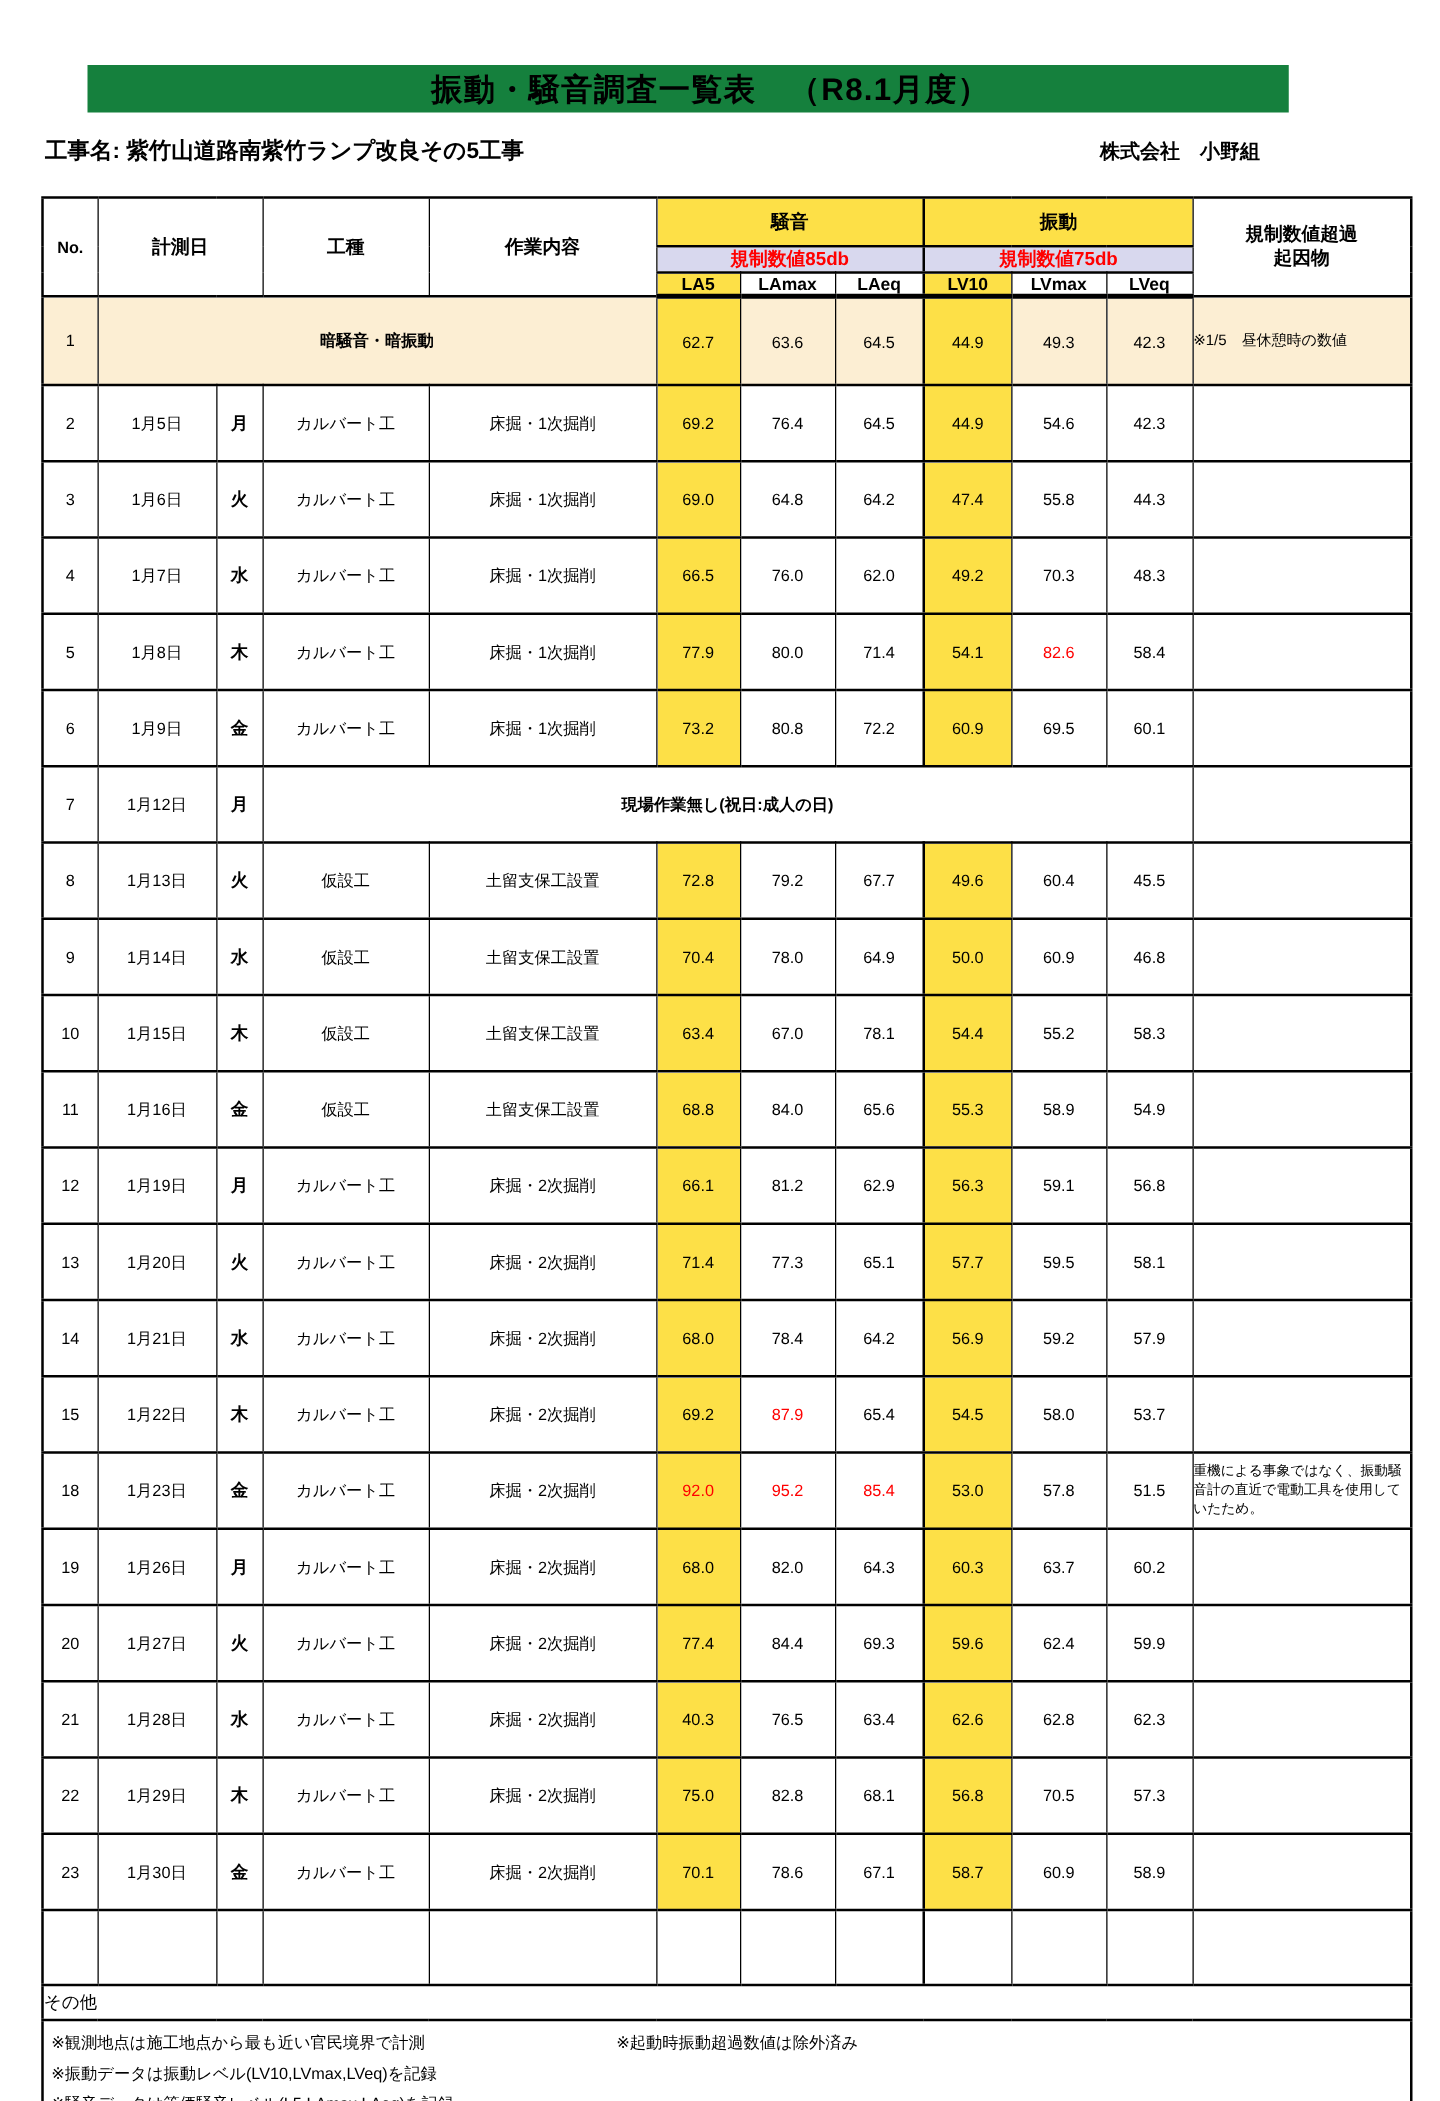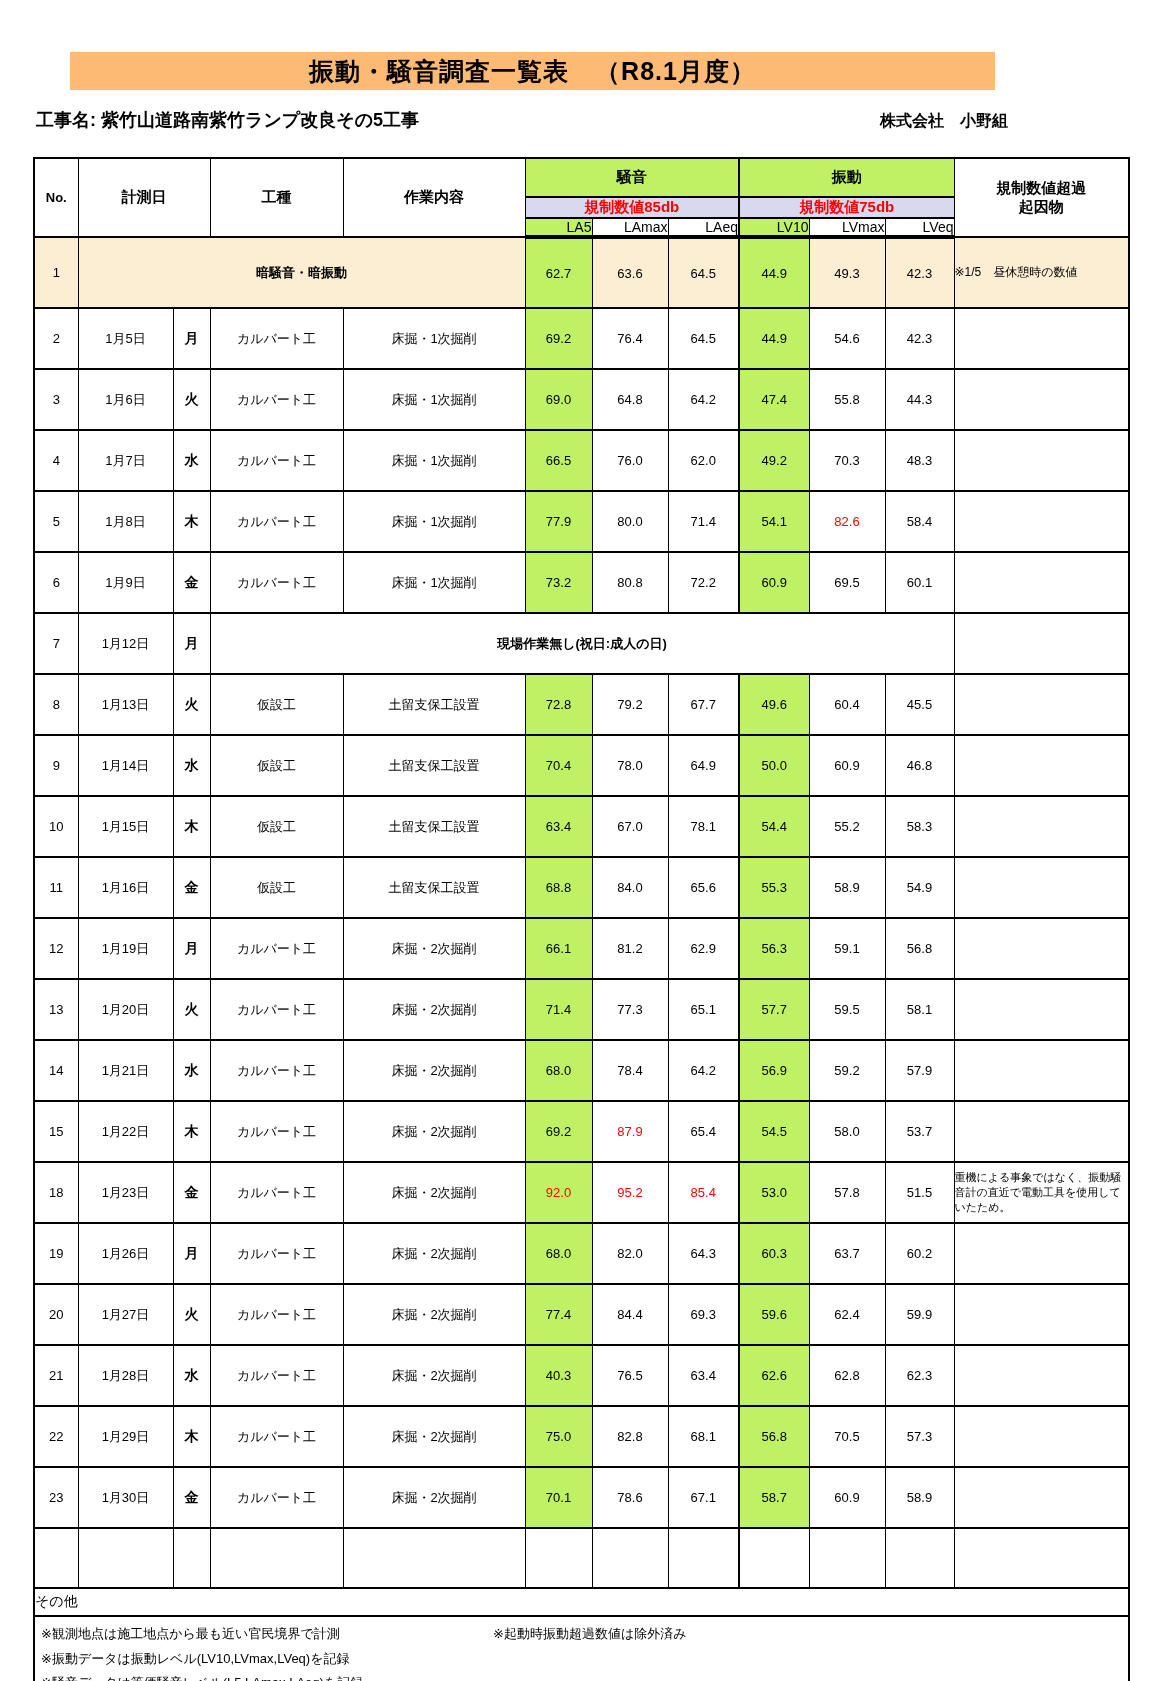--- a/index.html
+++ b/index.html
@@ -2,42 +2,42 @@
 <html><head>
 <meta charset="utf-8">
 <style>
   html,body{margin:0;padding:0;}
   body{
     width:1152px;height:1681px;background:#ffffff;position:relative;
     font-family:"Liberation Sans","DejaVu Sans",sans-serif;color:#000;
   }
   .title-bar{
     position:absolute;left:70px;top:52px;width:925px;height:38px;
-    background:#fdba74;display:flex;align-items:center;justify-content:center;
-    font-size:25px;font-weight:bold;letter-spacing:1px;
+    background:#15803d;display:flex;align-items:center;justify-content:center;
+    font-size:25px;font-weight:bold;letter-spacing:1px;padding-left:36px;
   }
   .project-line{position:absolute;left:36px;top:108px;font-size:18px;font-weight:bold;}
   .company{position:absolute;left:880px;top:111px;font-size:16px;font-weight:bold;}
 
   table.survey{
     position:absolute;left:33px;top:157px;width:1095px;
     border-collapse:collapse;table-layout:fixed;border:2px solid #000;
   }
   .survey th,.survey td{
     border:1px solid #000;border-top-width:2px;border-bottom-width:2px;
     padding:0;overflow:hidden;
   }
   thead th{font-weight:bold;vertical-align:middle;text-align:center;}
   tr.h1{height:39px;}
   tr.h1 th{font-size:15px;}
   tr.h2{height:18px;}
   tr.h2 th{font-size:15px;color:#FF0000;background:#D8D8EE;}
   tr.h3{height:18px;}
-  tr.h3 th{font-size:14px;font-weight:normal;border-bottom:4px solid #000;text-align:right;}
-  .yellow{background:#bef264;}
+  tr.h3 th{font-size:14px;font-weight:bold;border-bottom:4px solid #000;}
+  .yellow{background:#fde047;}
   .beige{background:#FCEED3;}
   .red{color:#FF0000;}
   .vb{border-left-width:2px !important;}
   .exceed-head div{line-height:1.25;font-size:15px;}
 
   tbody td{font-size:13px;text-align:center;vertical-align:middle;height:59px;}
   tr.row1 td{height:68px;}
   .bold14{font-weight:bold;font-size:13px;}
   .day{font-weight:bold;font-size:14px;}
   .left{text-align:center;padding-left:4px;}

